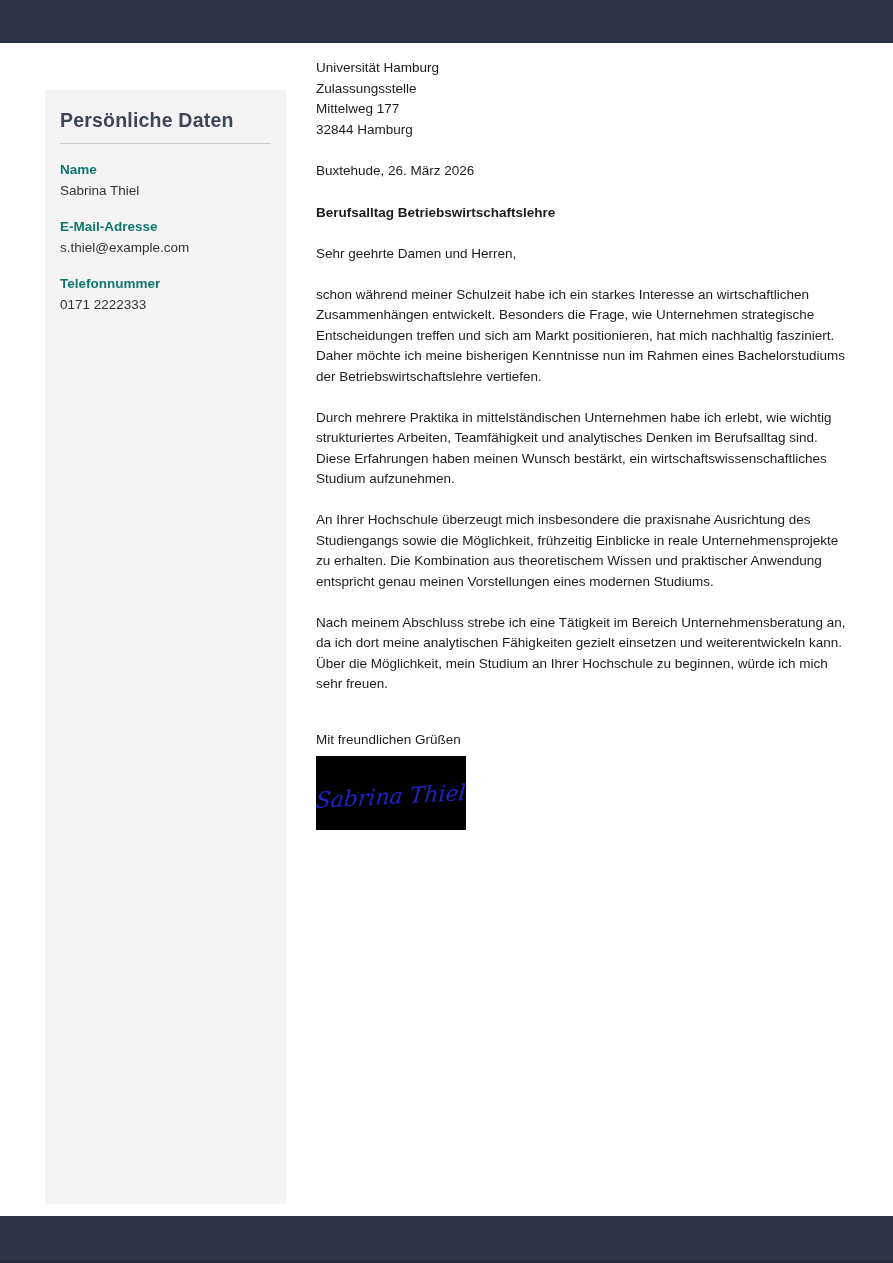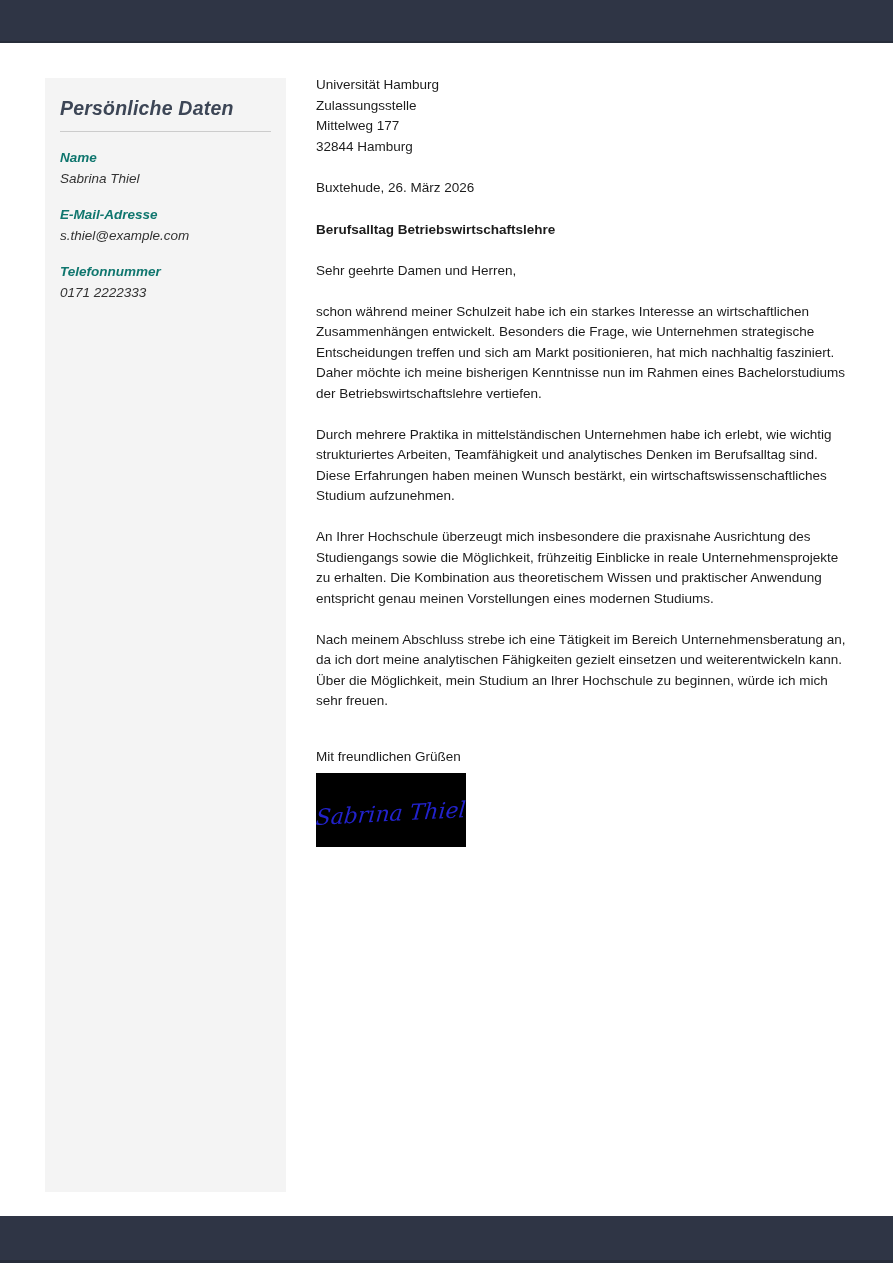--- a/index.html
+++ b/index.html
@@ -28,39 +28,38 @@
     position:absolute;left:0;top:0;width:893px;height:43px;
     background:var(--bar-color);
     border-bottom:2px solid var(--bar-edge-color);
   }
   .bottom-bar{
     position:absolute;left:0;top:1216px;width:893px;height:47px;
     background:var(--bar-color);
     border-bottom:3px solid var(--bar-edge-color);
   }
   .sidebar{
-    position:absolute;left:45px;top:78px;width:241px;height:1114px;
+    position:absolute;left:45px;top:90px;width:241px;height:1114px;
     background:var(--sidebar-bg);
     padding:17px 15px 0 15px;
-    font-style:italic;
   }
   .sidebar-title{
     font-size:19.5px;font-weight:bold;
     color:var(--sidebar-title-color);
     line-height:26px;letter-spacing:.2px;
   }
   .sidebar-divider{
     border:none;border-top:1px solid var(--divider-color);
     margin:10px 0 16px 0;
   }
   .field{margin-bottom:16px;}
   .field-label{font-size:13.5px;font-weight:bold;line-height:20.5px;color:#0f766e;}
   .field-value{font-size:13.5px;line-height:20.5px;color:var(--muted-text-color);}
   .letter{
-    position:absolute;left:316px;top:75px;width:532px;
+    position:absolute;left:316px;top:58px;width:532px;
     font-size:13.5px;line-height:20.5px;
   }
   .recipient div{line-height:20.5px;}
   .date-line{margin-top:21px;text-align:left;}
   .subject{margin-top:21px;font-weight:bold;}
   .salutation{margin-top:20.5px;}
   .letter p.body-par{margin-top:20.5px;}
   .closing{margin-top:35px;}
   .signature-box{
     margin-top:6px;width:150px;height:74px;

